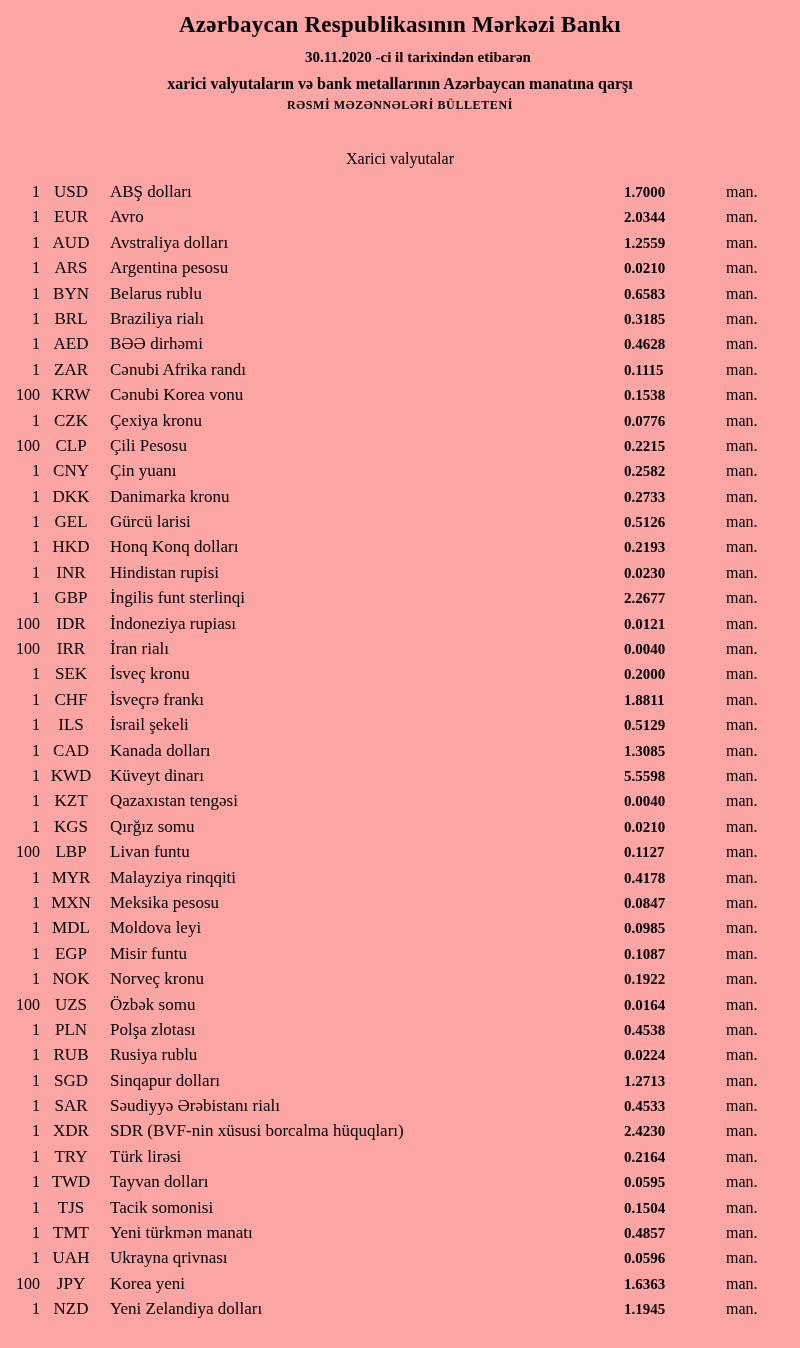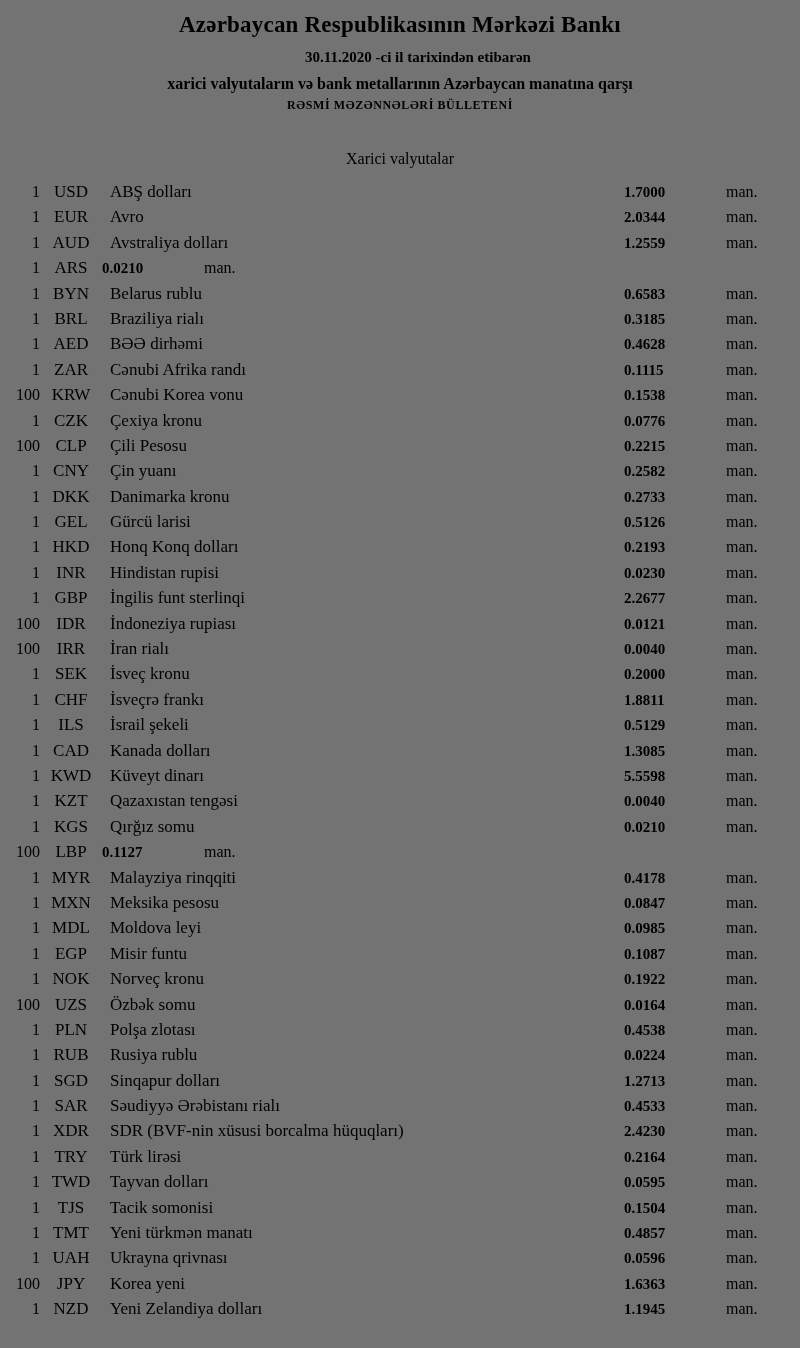--- a/index.html
+++ b/index.html
@@ -7,21 +7,21 @@
   body {
     width: 800px;
     background: #ffffff;
     color: #000000;
     font-family: "Liberation Serif", "DejaVu Serif", serif;
   }
   .page {
     width: 800px;
     min-height: 1348px;
     padding-top: 12px;
-    background: #737373;
+    background: #fca5a5;
   }
   .header { text-align: center; }
   .title {
     margin: 0;
     font-size: 23px;
     font-weight: 700;
     letter-spacing: 0.2px;
   }
   .date-line {
     margin-top: 11px;
@@ -119,20 +119,21 @@
     <span class="qty">1</span>
     <span class="code">AUD</span>
     <span class="name">Avstraliya dolları</span>
     <span class="rate">1.2559</span>
     <span class="unit">man.</span>
   </div>
 
   <div class="rate-row">
     <span class="qty">1</span>
     <span class="code">ARS</span>
+    <span class="name">Argentina pesosu</span>
     <span class="rate">0.0210</span>
     <span class="unit">man.</span>
   </div>
 
   <div class="rate-row">
     <span class="qty">1</span>
     <span class="code">BYN</span>
     <span class="name">Belarus rublu</span>
     <span class="rate">0.6583</span>
     <span class="unit">man.</span>
@@ -302,20 +303,21 @@
     <span class="qty">1</span>
     <span class="code">KGS</span>
     <span class="name">Qırğız somu</span>
     <span class="rate">0.0210</span>
     <span class="unit">man.</span>
   </div>
 
   <div class="rate-row">
     <span class="qty">100</span>
     <span class="code">LBP</span>
+    <span class="name">Livan funtu</span>
     <span class="rate">0.1127</span>
     <span class="unit">man.</span>
   </div>
 
   <div class="rate-row">
     <span class="qty">1</span>
     <span class="code">MYR</span>
     <span class="name">Malayziya rinqqiti</span>
     <span class="rate">0.4178</span>
     <span class="unit">man.</span>

